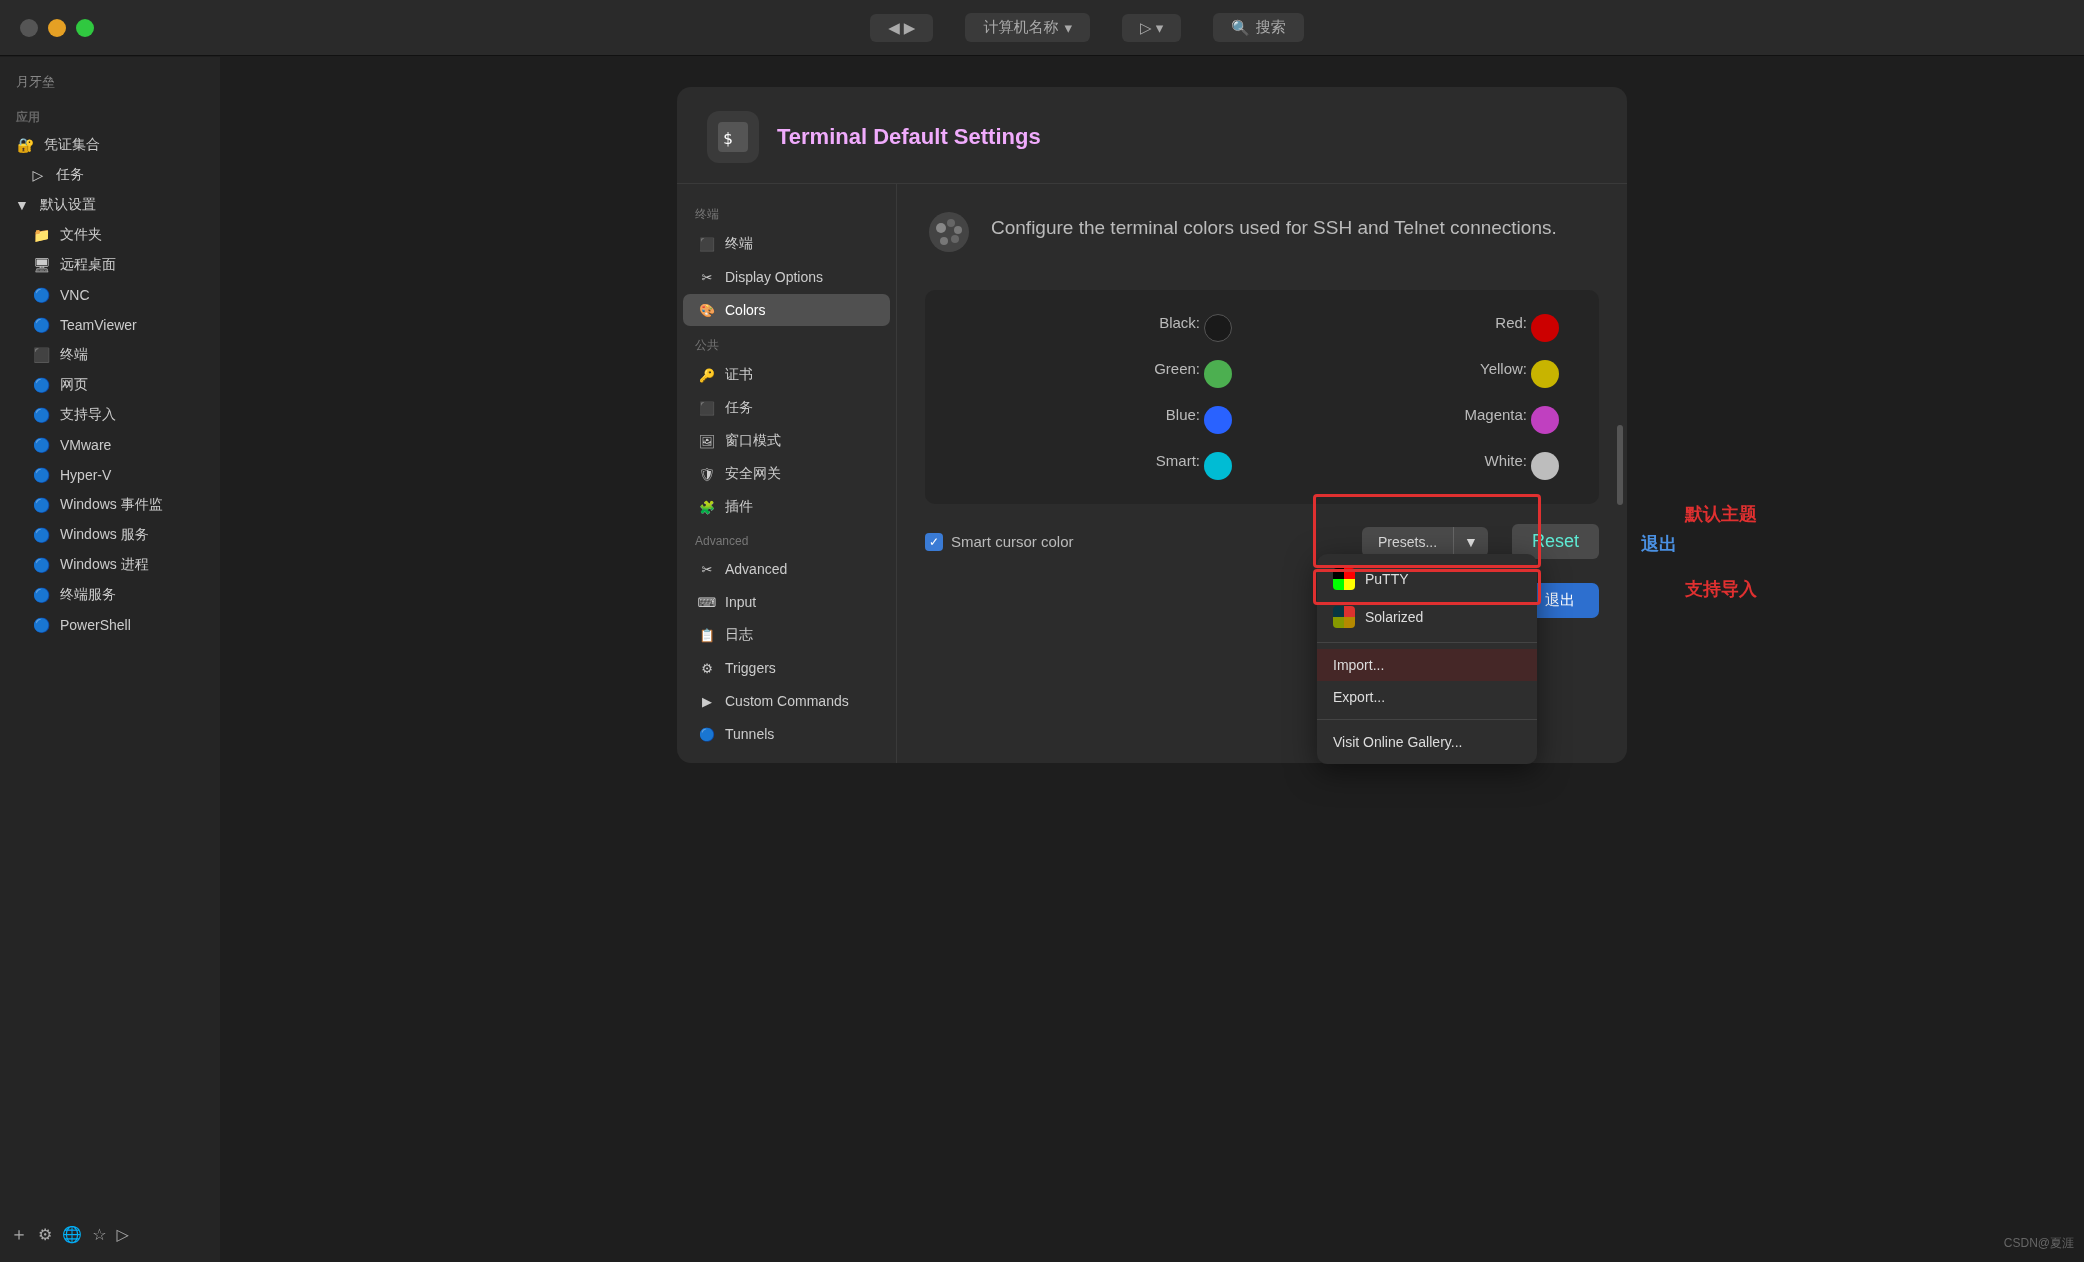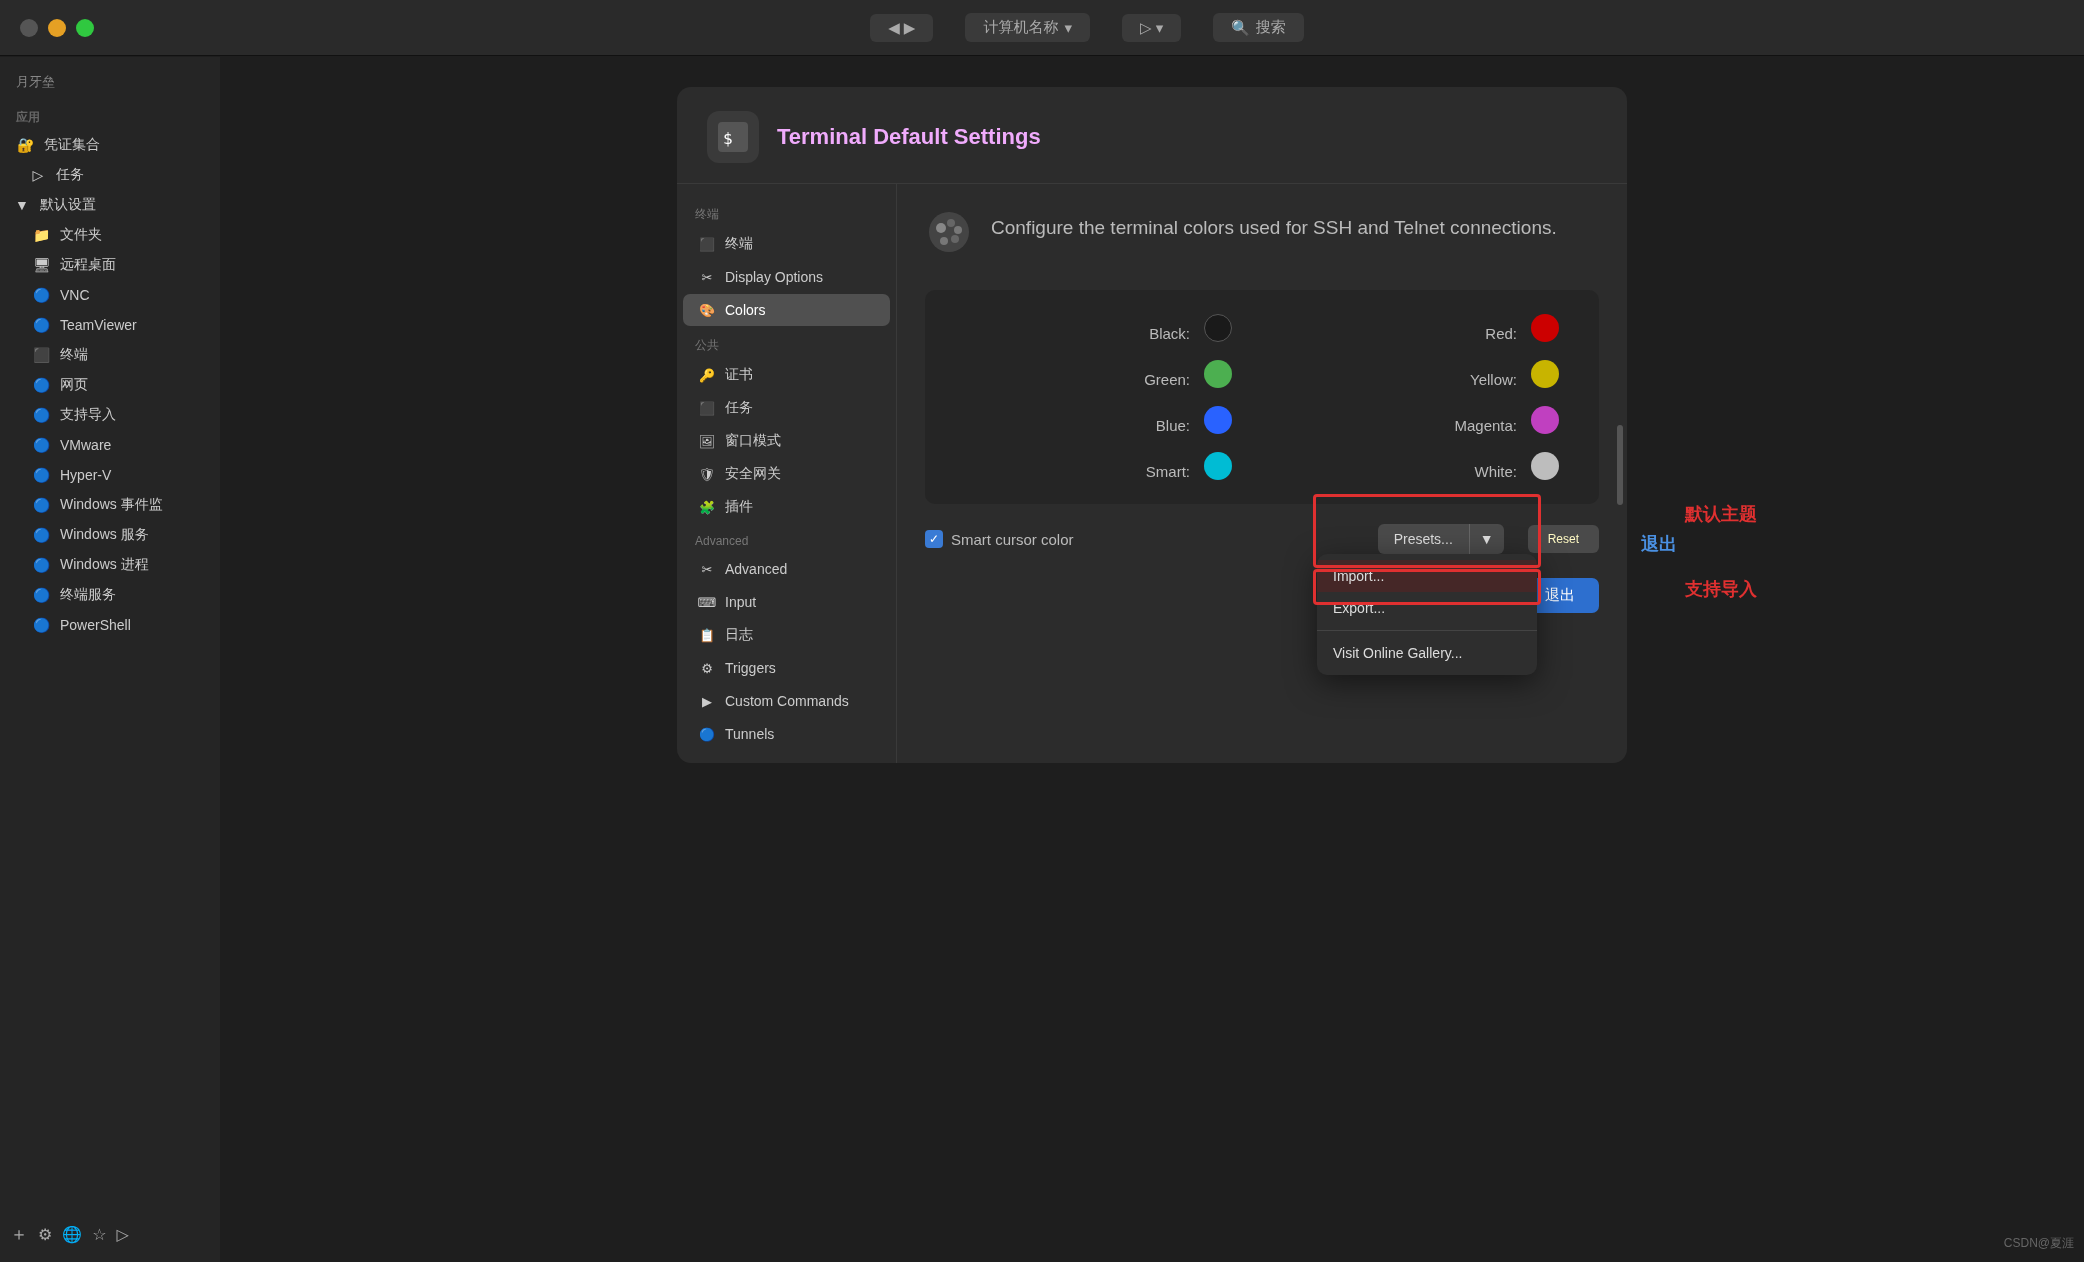--- a/index.html
+++ b/index.html
@@ -240,22 +240,22 @@
       padding: 24px 40px;
       margin-bottom: 20px;
     }
     .color-grid {
       display: grid;
       grid-template-columns: 1fr 1fr;
       gap: 18px 60px;
     }
     .color-row {
       display: flex;
-      align-items: flex-end;
-      gap: 14px;
+      align-items: flex-start;
+      gap: 4px;
       justify-content: flex-end;
     }
     .color-label {
       font-size: 15px;
       color: #bbb;
       min-width: 70px;
       text-align: right;
     }
     .color-swatch {
       width: 28px; height: 28px;
@@ -308,24 +308,24 @@
       color: #ddd;
       border: none;
       border-left: 1px solid #666;
       padding: 7px 10px;
       font-size: 14px;
       border-radius: 0 6px 6px 0;
       cursor: pointer;
     }
     .reset-btn {
       background: #4a4a4a;
-      color: #fef9c3;
+      color: #5eead4;
       border: none;
       padding: 7px 20px;
-      font-size: 12px;
+      font-size: 18px;
       border-radius: 6px;
       cursor: pointer;
       margin-left: 10px;
     }
 
     
     .dropdown-menu {
       position: absolute;
       background: #2e2e2e;
       border-radius: 10px;
@@ -681,20 +681,40 @@
           <button class="reset-btn">Reset</button>
         </div>
 
         <div class="action-bar" style="margin-top:24px; justify-content:flex-end;">
           <button class="action-btn-secondary">放弃</button>
           <button class="action-btn-primary">退出</button>
         </div>
 
         <div class="dropdown-menu">
 
+          <div class="dropdown-section" style="position:relative; padding: 6px 0;">
+            <div class="dropdown-item">
+              <div class="preset-swatch">
+                <div class="preset-swatch-cell" style="background:#000;"></div>
+                <div class="preset-swatch-cell" style="background:#f00;"></div>
+                <div class="preset-swatch-cell" style="background:#0f0;"></div>
+                <div class="preset-swatch-cell" style="background:#ff0;"></div>
+              </div>
+              <span>PuTTY</span>
+            </div>
+            <div class="dropdown-item">
+              <div class="preset-swatch">
+                <div class="preset-swatch-cell" style="background:#073642;"></div>
+                <div class="preset-swatch-cell" style="background:#dc322f;"></div>
+                <div class="preset-swatch-cell" style="background:#859900;"></div>
+                <div class="preset-swatch-cell" style="background:#b58900;"></div>
+              </div>
+              <span>Solarized</span>
+            </div>
+          </div>
 
           <div class="dropdown-section">
             <div class="dropdown-item highlighted">
               <span>Import...</span>
             </div>
             <div class="dropdown-item">
               <span>Export...</span>
             </div>
           </div>
 

